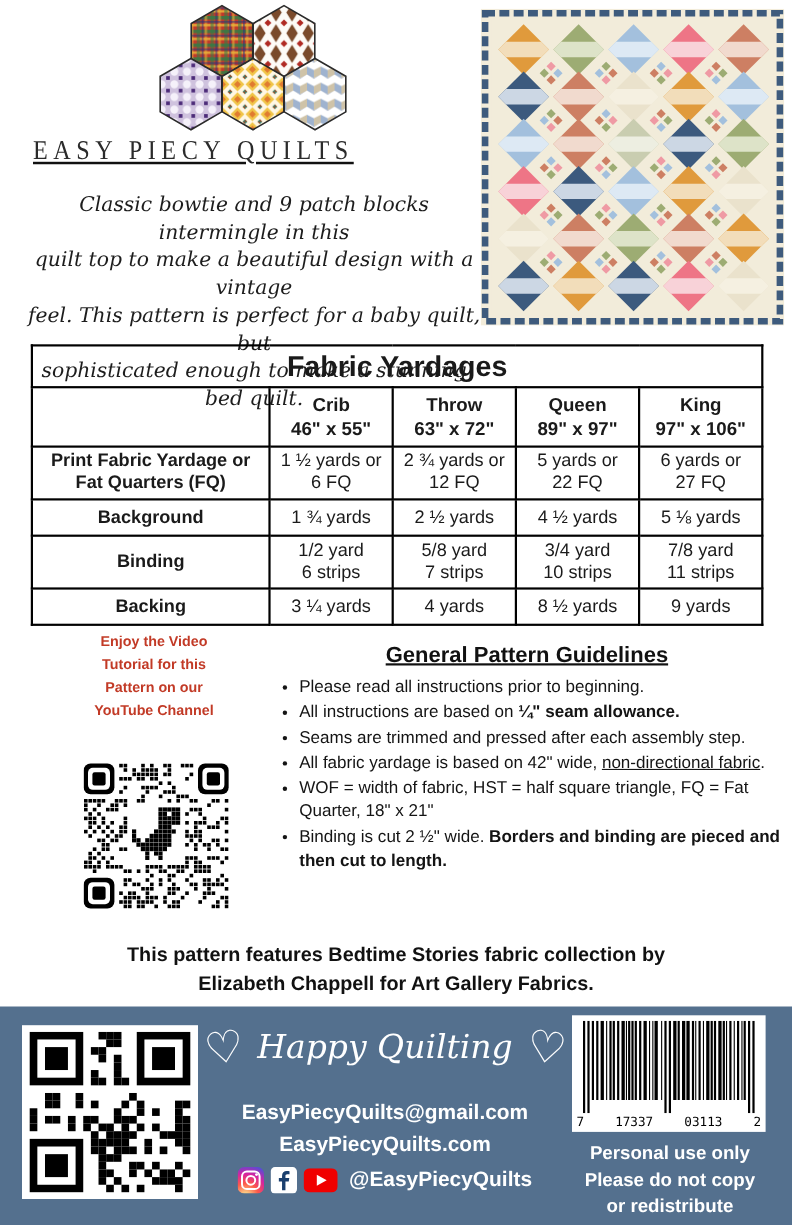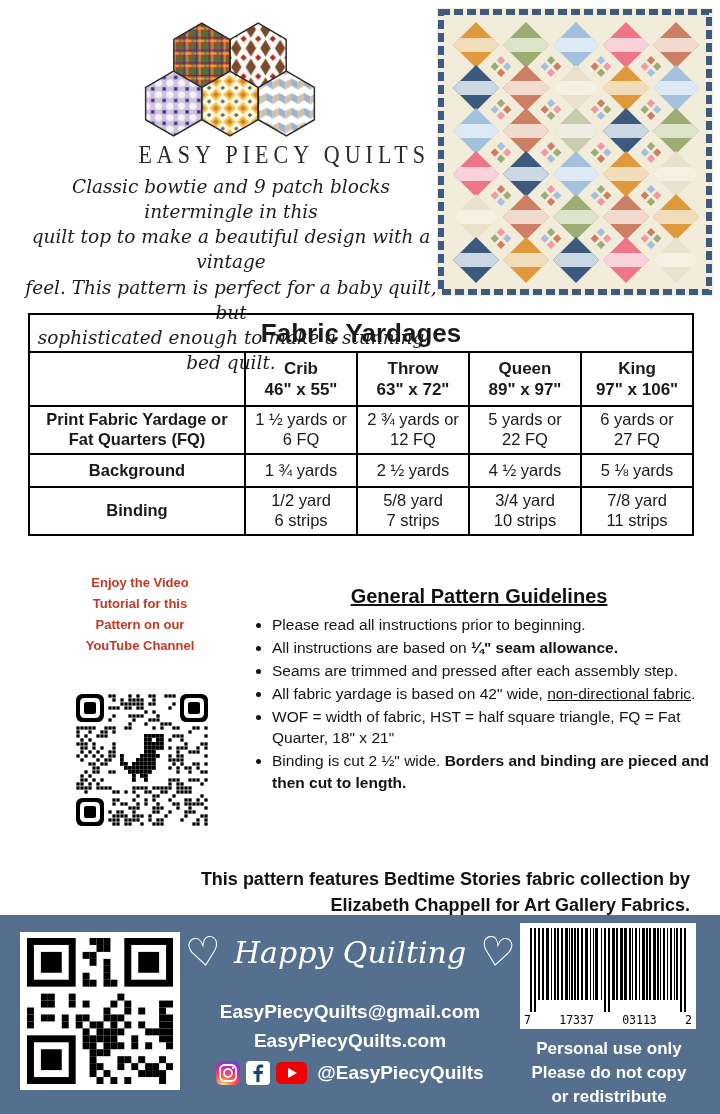--- a/index.html
+++ b/index.html
@@ -1,20 +1,20 @@
 <!DOCTYPE html>
 <html><head>
 <meta charset="utf-8">
 <style>
   html,body{margin:0;padding:0;}
   body{width:720px;height:1114px;background:#ffffff;font-family:"Liberation Sans",sans-serif;color:#111;position:relative;overflow:hidden;}
   .page{position:absolute;inset:0;}
 
   
-  .logo-block{position:absolute;left:30px;top:20px;width:400px;text-align:right;}
+  .logo-block{position:absolute;left:30px;top:2px;width:400px;text-align:left;text-decoration:underline;}
   .logo-block svg{display:block;margin:0 auto;}
   .brand{margin-top:4px;font-family:"Liberation Serif",serif;font-size:22px;letter-spacing:5px;color:#2b2b2b;transform:scaleY(1.12);white-space:nowrap;}
 
   
   .description{position:absolute;left:24px;top:174px;width:414px;text-align:center;
     font-family:"DejaVu Serif",serif;font-style:italic;font-size:18.5px;line-height:1.36;color:#1d1d1d;}
 
   
   .quilt{position:absolute;left:437px;top:8px;width:276px;height:288px;}
   .quilt svg{width:100%;height:100%;display:block;}
@@ -41,22 +41,22 @@
 
   
   .guidelines{position:absolute;left:246px;top:585px;width:466px;}
   .guidelines h2{margin:0 0 6px 0;text-align:center;font-size:20px;text-decoration:underline;color:#111;}
   .guidelines ul{margin:0;padding-left:26px;}
   .guidelines li{font-size:15.5px;line-height:1.36;margin-bottom:2px;color:#141414;}
   .seg-b{font-weight:bold;}
   .seg-u{text-decoration:underline;}
 
   
-  .fabric-note{position:absolute;left:30px;top:855px;width:660px;text-align:right;
-    font-weight:bold;font-size:18px;line-height:1.45;color:#111;margin-top:11px;}
+  .fabric-note{position:absolute;left:30px;top:855px;width:660px;text-align:center;
+    font-weight:bold;font-size:18px;line-height:1.45;color:#111;}
 
   
   .footer{position:absolute;left:0;top:915px;width:720px;height:199px;background:#54708e;color:#fff;}
   .footer-qr{position:absolute;left:20px;top:17px;width:160px;height:158px;background:#fff;}
   .footer-qr svg{width:148px;height:146px;display:block;margin:6px auto;}
   .happy{position:absolute;left:185px;top:14px;width:330px;text-align:center;white-space:nowrap;}
   .happy .heart{font-size:40px;vertical-align:middle;display:inline-block;}
   .happy .heart.h1{transform:rotate(-8deg);}
   .happy .heart.h2{transform:rotate(8deg);}
   .happy-text{font-family:"DejaVu Serif",serif;font-style:italic;font-size:30px;margin:0 8px;vertical-align:middle;}
@@ -313,20 +313,27 @@
             <td class="t-val">2 ½ yards</td>
             <td class="t-val">4 ½ yards</td>
             <td class="t-val">5 ⅛ yards</td>
           </tr>
           <tr class="h-tall">
             <th class="t-label">Binding</th>
             <td class="t-val">1/2 yard<br>6 strips</td>
             <td class="t-val">5/8 yard<br>7 strips</td>
             <td class="t-val">3/4 yard<br>10 strips</td>
             <td class="t-val">7/8 yard<br>11 strips</td>
+          </tr>
+          <tr class="h-short">
+            <th class="t-label">Backing</th>
+            <td class="t-val">3 ¼ yards</td>
+            <td class="t-val">4 yards</td>
+            <td class="t-val">8 ½ yards</td>
+            <td class="t-val">9 yards</td>
           </tr>
         </tbody>
       </table>
   </div>
 
   <div class="video-note" style="color: rgb(194, 58, 38);">Enjoy the Video<br>Tutorial for this<br>Pattern on our<br>YouTube Channel</div>
 
   <div class="qr-youtube">
     <svg id="qr1" viewBox="0 0 33 33">
         <rect width="33" height="33" fill="#fff"></rect>

